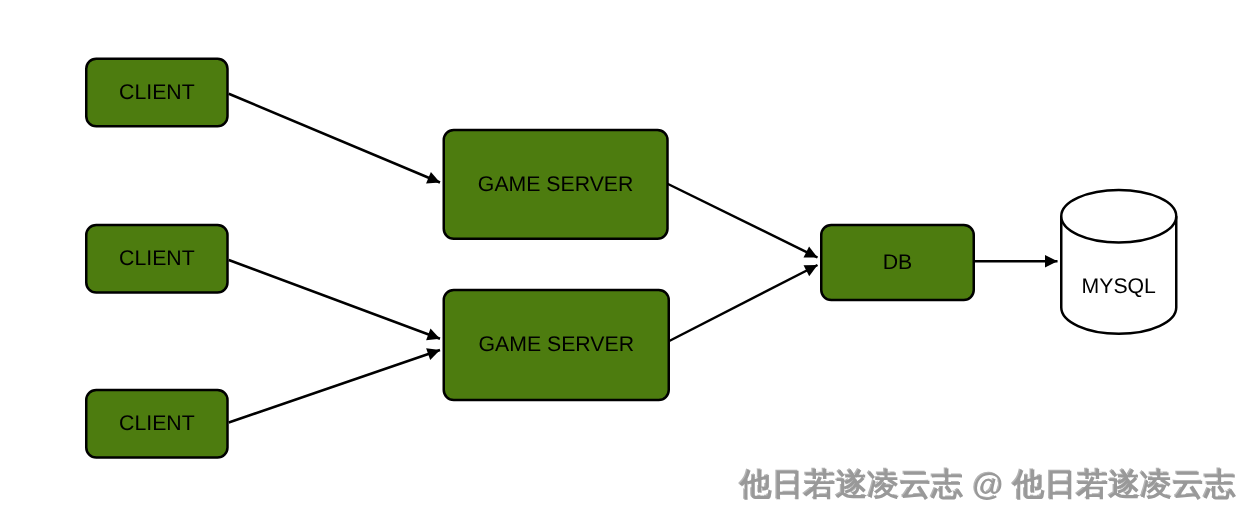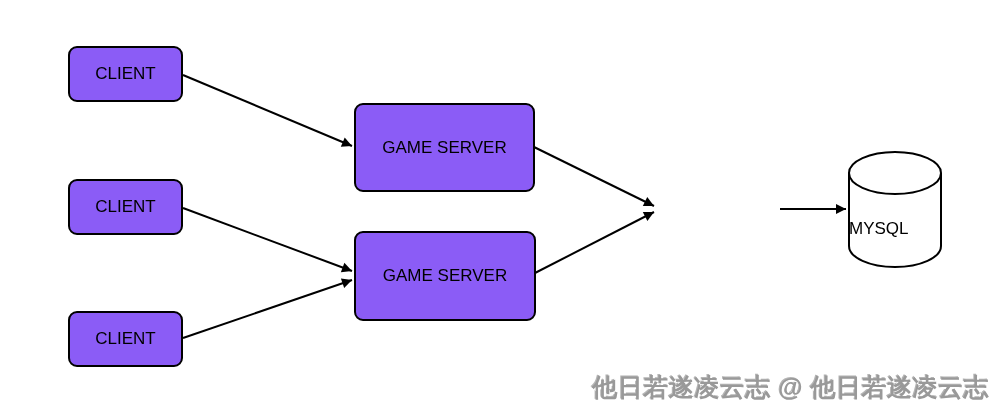--- a/index.html
+++ b/index.html
@@ -17,34 +17,35 @@
     width: 999px; height: 418px;
   }
   .node {
     position: absolute;
     display: flex;
     align-items: center;
     justify-content: center;
     box-sizing: border-box;
     border: 2px solid #000000;
     border-radius: 9px;
-    background: #8b5cf6;
+    background: #4d7c0f;
     font-size: 17px;
     color: #000000;
     white-space: nowrap;
   }
   .node-client1 { left: 68px;  top: 46px;  width: 115px; height: 56px; }
   .node-client2 { left: 68px;  top: 179px; width: 115px; height: 56px; }
   .node-client3 { left: 68px;  top: 311px; width: 115px; height: 56px; }
   .node-gs1     { left: 354px; top: 103px; width: 181px; height: 89px; }
   .node-gs2     { left: 354px; top: 231px; width: 182px; height: 90px; }
   .node-db      { left: 656px; top: 179px; width: 124px; height: 62px; }
   .mysql-label {
     position: absolute;
     left: 849px; top: 219px; width: 92px;
+    text-align: center;
     font-size: 17px;
     color: #000000;
   }
   .watermark {
     position: absolute;
     right: 10px; top: 371px;
     font-size: 25px;
     font-weight: bold;
     letter-spacing: 0.5px;
     color: #999999;
@@ -90,18 +91,21 @@
   </div>
 
   <div class="node node-gs1">
     <span>GAME SERVER</span>
   </div>
 
   <div class="node node-gs2">
     <span>GAME SERVER</span>
   </div>
 
+  <div class="node node-db">
+    <span>DB</span>
+  </div>
 
   <div class="mysql-label">MYSQL</div>
 
   <div class="watermark">他日若遂凌云志 @ 他日若遂凌云志</div>
 
 </div>
 
 </body></html>

